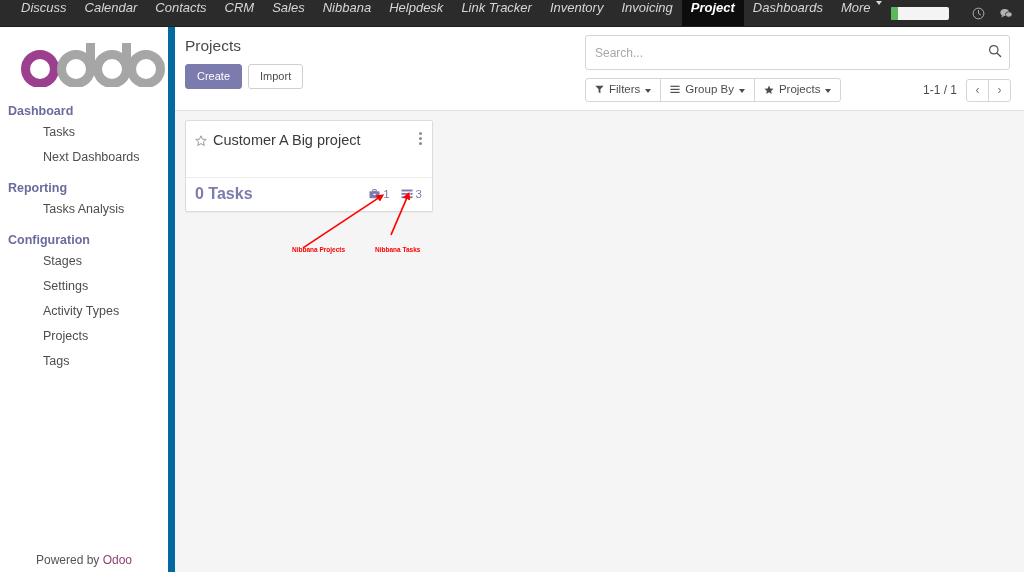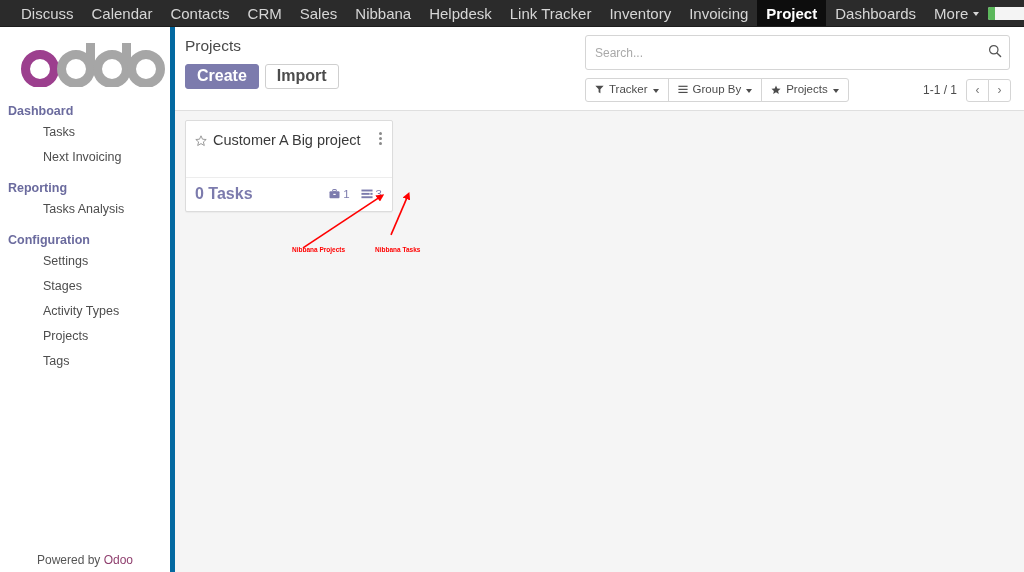--- a/index.html
+++ b/index.html
@@ -18,25 +18,26 @@
     background: #2b2b2b;
     display: flex;
     align-items: stretch;
     border-bottom: 1px solid #1d1d1d;
     position: relative;
     z-index: 30;
   }
   .nav-menu { display: flex; align-items: stretch; margin-left: 12px; }
   .nav-item {
     color: #d6d6d6;
-    font-size: 15px;
+    font-size: 13px;
     padding: 0 9px;
-    display: flex; align-items: center;
+    display: flex; 
     white-space: nowrap;
     cursor: pointer;
+    font-style: italic;
   }
   .nav-item.active { background: #0d0d0d; color: #ffffff; font-weight: bold; }
   .caret-down {
     display: inline-block;
     width: 0; height: 0;
     border-left: 3.5px solid transparent;
     border-right: 3.5px solid transparent;
     border-top: 4px solid currentColor;
     margin-left: 5px;
     position: relative; top: 1px;
@@ -72,21 +73,21 @@
     white-space: nowrap;
   }
 
   
   .shell { display: flex; height: 545px; }
 
   
   .sidebar {
     width: 175px; flex: none;
     background: #ffffff;
-    border-right: 5px solid #0369a1;
+    border-right: 7px solid #0369a1;
     position: relative;
     display: flex; flex-direction: column;
   }
   .logo-wrap {
     padding: 16px 0 14px 18px;
   }
   .odoo-logo { display: block; }
   .side-nav { padding-top: 2px; }
   .side-header {
     color: #6b6b9e;
@@ -130,29 +131,28 @@
   }
   .cp-left { flex: none; padding-left: 2px; }
   .page-title {
     font-size: 15.5px;
     color: #4a4a4a;
     margin: 2px 0 9px 0;
     line-height: 18px;
   }
   .btn-row { display: flex; gap: 6px; }
   .btn {
-    font-size: 16px;
+    font-size: 11px;
     padding: 4px 11px 5px;
     border-radius: 3px;
     border: 1px solid #cfcfcf;
     background: #fff;
     color: #4c4c4c;
     cursor: pointer;
     line-height: 14px;
-    font-weight: bold;
   }
   .btn.primary {
     background: #7c7bad;
     border-color: #7c7bad;
     color: #ffffff;
   }
   .cp-right {
     margin-left: auto;
     width: 425px;
     flex: none;
@@ -212,21 +212,21 @@
     margin-right: -1px;
   }
   .pager-btn:first-of-type { border-radius: 3px 0 0 3px; }
   .pager-btn:last-of-type { border-radius: 0 3px 3px 0; }
 
   
   .kanban-area { position: relative; flex: 1; padding: 10px; }
   .kanban-card {
     position: absolute;
     left: 10px; top: 9px;
-    width: 208px;
+    width: 248px;
     background: #ffffff;
     border: 1px solid #dcdcdc;
     border-radius: 2px;
     box-shadow: 0 1px 1px rgba(0,0,0,0.04);
   }
   .card-top { padding: 10px 10px 6px 9px; position: relative; min-height: 56px; }
   .card-title-row { display: flex; align-items: flex-start; }
   .star-icon { margin-right: 6px; margin-top: 2px; flex: none; }
   .card-title {
     font-size: 14.5px;
@@ -374,28 +374,28 @@
         <path d="M72.5 0 v26" fill="none" stroke="#a6a6a6" stroke-width="9"></path>
         <circle cx="94" cy="26" r="14.5" fill="none" stroke="#a6a6a6" stroke-width="9"></circle>
         <path d="M108.5 0 v26" fill="none" stroke="#a6a6a6" stroke-width="9"></path>
         <circle cx="128" cy="26" r="14.5" fill="none" stroke="#a6a6a6" stroke-width="9"></circle>
       </svg>
     </div>
 
     <div class="side-nav">
       <div class="side-header"><span>Dashboard</span></div>
       <div class="side-link"><span>Tasks</span></div>
-      <div class="side-link"><span>Next Invoicing</span></div>
+      <div class="side-link"><span>Next Dashboards</span></div>
       <div class="side-gap"></div>
       <div class="side-header"><span>Reporting</span></div>
       <div class="side-link"><span>Tasks Analysis</span></div>
       <div class="side-gap"></div>
       <div class="side-header"><span>Configuration</span></div>
+      <div class="side-link"><span>Stages</span></div>
       <div class="side-link"><span>Settings</span></div>
-      <div class="side-link"><span>Stages</span></div>
       <div class="side-link"><span>Activity Types</span></div>
       <div class="side-link"><span>Projects</span></div>
       <div class="side-link"><span>Tags</span></div>
     </div>
 
     <div class="powered">
       <span>Powered by </span><span class="brand">Odoo</span>
     </div>
   </div>
 
@@ -422,21 +422,21 @@
         </div>
 
         <div class="filters-row">
           <div class="filter-group">
             <div class="filter-btn">
               <span class="gi">
                 <svg width="9" height="9" viewBox="0 0 10 10">
                     <path d="M0.4 0.8 H9.6 L6 4.8 V9.2 L4 8 V4.8 Z" fill="#4c4c4c"></path>
                   </svg>
               </span>
-              <span>Tracker</span>
+              <span>Filters</span>
               <span class="caret-down"></span>
             </div>
             <div class="filter-btn">
               <span class="gi">
                 <svg width="10" height="9" viewBox="0 0 11 10">
                     <rect x="0.4" y="0.8" width="10.2" height="1.3" fill="#4c4c4c"></rect>
                     <rect x="0.4" y="4.2" width="10.2" height="1.3" fill="#4c4c4c"></rect>
                     <rect x="0.4" y="7.6" width="10.2" height="1.3" fill="#4c4c4c"></rect>
                   </svg>
               </span>

